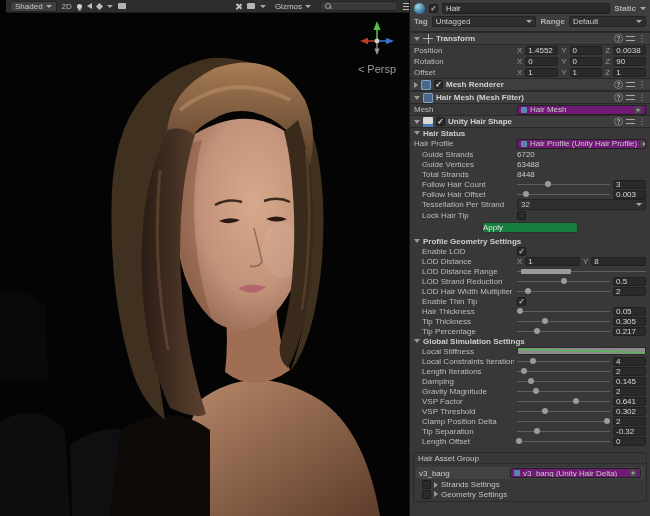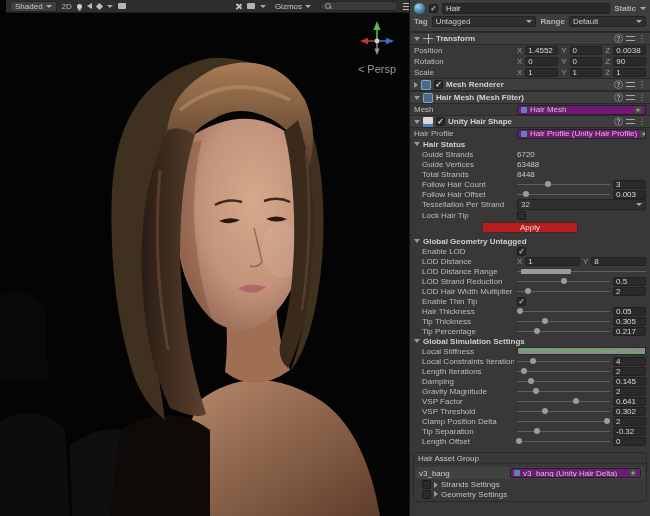--- a/index.html
+++ b/index.html
@@ -83,22 +83,22 @@
   .slider .handle { position:absolute; top:1.5px; width:6px; height:6px; margin-left:-3px; border-radius:50%; background:#9b9b9b; }
   .slider .rbar { position:absolute; top:2px; height:5px; background:#9b9b9b; border-radius:1px; }
   .val { width:33px; min-width:33px; text-align:left; }
   .obj-field { flex:1; display:flex; align-items:center; gap:3px; background:#701a75; border:1px solid #212121;
     border-radius:2px; height:10px; padding:0 3px; color:#c8c8c8; overflow:hidden; white-space:nowrap; }
   .mini-ic { width:6px; height:6px; min-width:6px; background:#5a86ad; border-radius:1px; }
   .picker { width:8px; height:8px; min-width:8px; border-radius:50%; background:radial-gradient(circle,#9a9a9a 25%,#474747 30%); margin-left:auto; }
   .curve { flex:1; height:8px; background:#8b8b8b; border:1px solid #2a2a2a; }
   .curve svg { display:block; width:100%; height:100%; }
   .apply-row { display:flex; justify-content:center; padding:2px 0 3px; }
-  .apply-btn { width:96px; height:11px; background:#b91c1c; border:1px solid #303030; border-radius:2px;
-    color:#e2e2e2; text-align:center; line-height:9px; font-size:8px; }
+  .apply-btn { width:96px; height:11px; background:#15803d; border:1px solid #303030; border-radius:2px;
+    color:#e2e2e2; text-align:left; line-height:9px; font-size:8px; }
   .gap { height:4px; }
 
   .asset-box { margin:2px 3px 0; border:1px solid #2a2a2a; border-radius:2px; padding-bottom:2px; }
   .asset-box-title { height:11px; display:flex; align-items:center; padding:0 4px; color:#c6c6c6; border-bottom:1px solid #2e2e2e; }
   .asset-head { display:flex; align-items:center; gap:3px; height:12px; background:#424242; margin:3px 2px 1px; padding:0 3px; border-radius:2px; }
   .asset-name { width:88px; min-width:88px; color:#cccccc; }
   .toggle-row { display:flex; align-items:center; gap:3px; height:9.5px; padding:0 4px 0 8px;text-align:right; }
 </style>
 </head>
 <body>
@@ -260,21 +260,21 @@
       <div class="vec">
         <span class="axis">X</span>
           <div class="field">0</div>
         <span class="axis">Y</span>
           <div class="field">0</div>
         <span class="axis">Z</span>
           <div class="field">90</div>
       </div>
     </div>
     <div class="row tall">
-      <span class="lbl">Scale</span>
+      <span class="lbl">Offset</span>
       <div class="vec">
         <span class="axis">X</span>
           <div class="field">1</div>
         <span class="axis">Y</span>
           <div class="field">1</div>
         <span class="axis">Z</span>
           <div class="field">1</div>
       </div>
     </div>
 
@@ -311,33 +311,33 @@
       <span class="fold"></span>
       <span class="ci ci-script"></span>
       <span class="chk">✓</span>
       <span>Unity Hair Shape</span>
       <span class="spacer"></span>
       <span class="help-ic">?</span>
       <span class="preset-ic"></span>
       <span class="hicon">⋮</span>
     </div>
 
+    <div class="row sect">
+      <span class="fold"></span>
+      <span>Hair Status</span>
+    </div>
+
     <div class="row tall">
       <span class="lbl">Hair Profile</span>
       <div class="obj-field">
         <span class="mini-ic"></span>
         <span>Hair Profile (Unity Hair Profile)</span>
         <span class="picker"></span>
       </div>
     </div>
-
-    <div class="row sect">
-      <span class="fold"></span>
-      <span>Hair Status</span>
-    </div>
     <div class="row">
       <span class="lbl ind">Guide Strands</span>
       <span class="val-plain">6720</span>
     </div>
     <div class="row">
       <span class="lbl ind">Guide Vertices</span>
       <span class="val-plain">63488</span>
     </div>
     <div class="row">
       <span class="lbl ind">Total Strands</span>
@@ -371,21 +371,21 @@
     <div class="row">
       <span class="lbl ind">Lock Hair Tip</span>
       <span class="chk"></span>
     </div>
     <div class="apply-row">
       <div class="apply-btn">Apply</div>
     </div>
 
     <div class="row sect">
       <span class="fold"></span>
-      <span>Global Geometry Untagged</span>
+      <span>Profile Geometry Settings</span>
     </div>
     <div class="row">
       <span class="lbl ind">Enable LOD</span>
       <span class="chk">✓</span>
     </div>
     <div class="row">
       <span class="lbl ind">LOD Distance</span>
       <div class="vec">
         <span class="axis">X</span>
           <div class="field">1</div>

